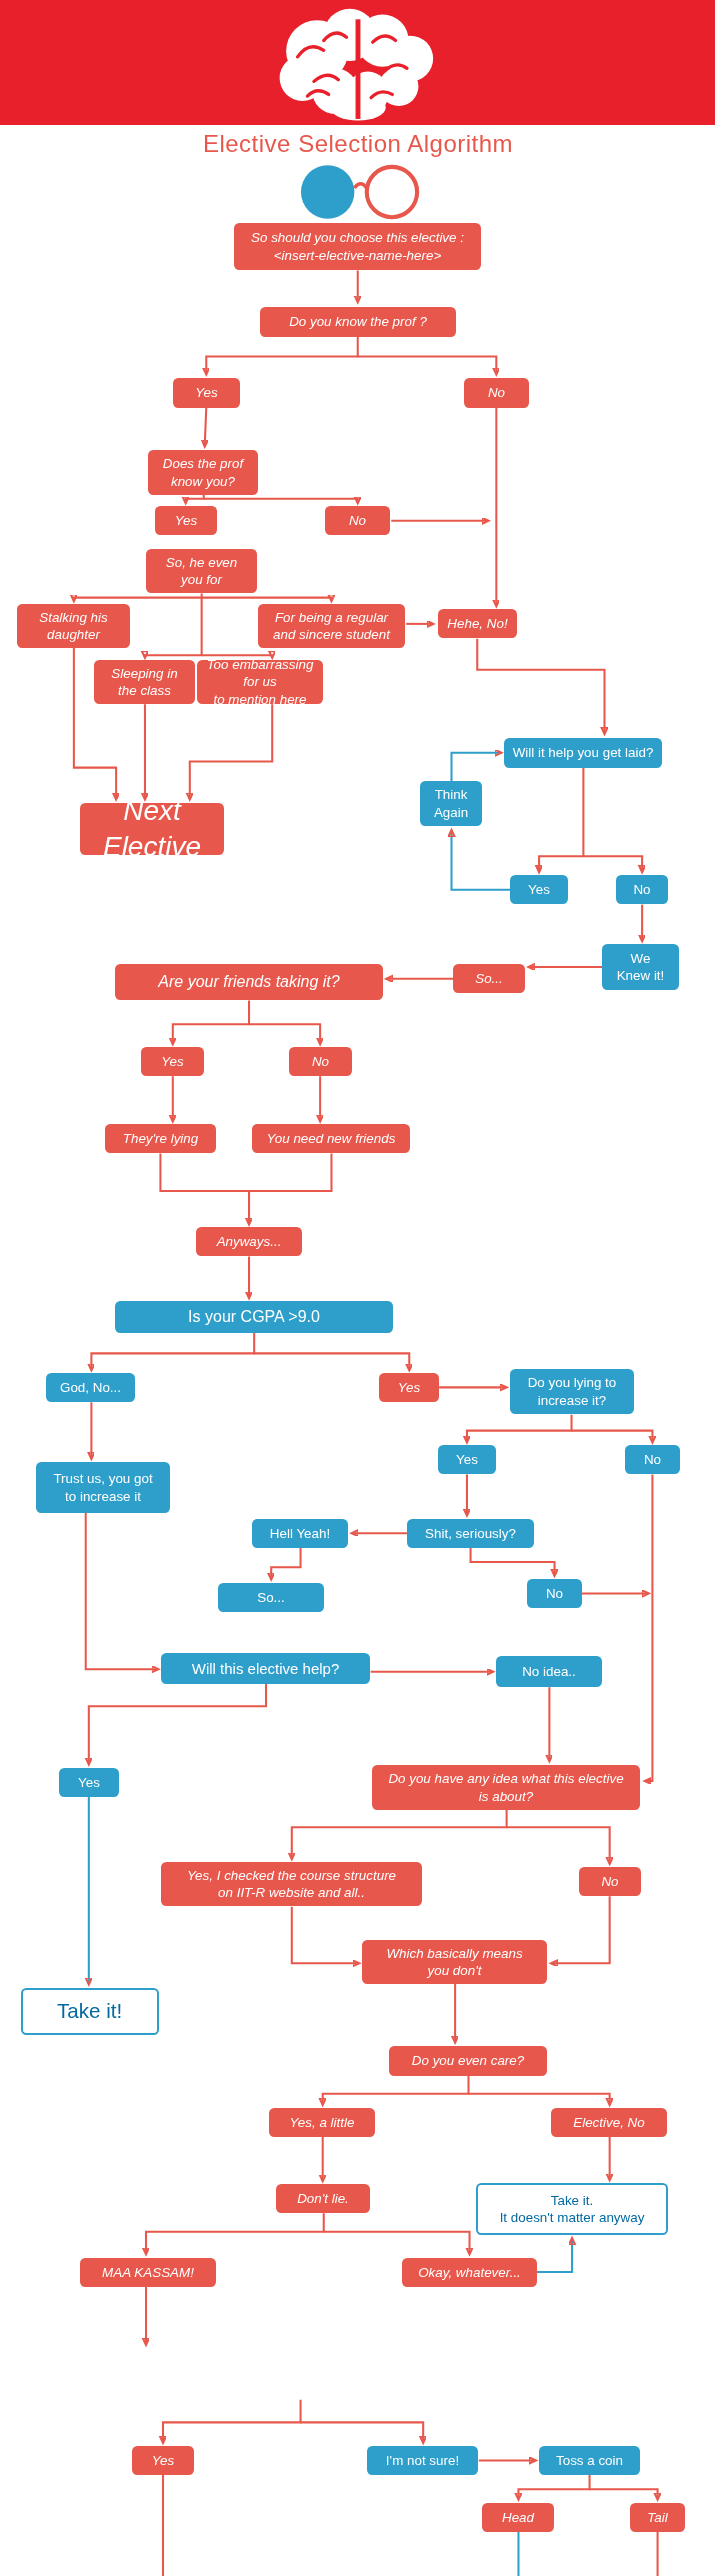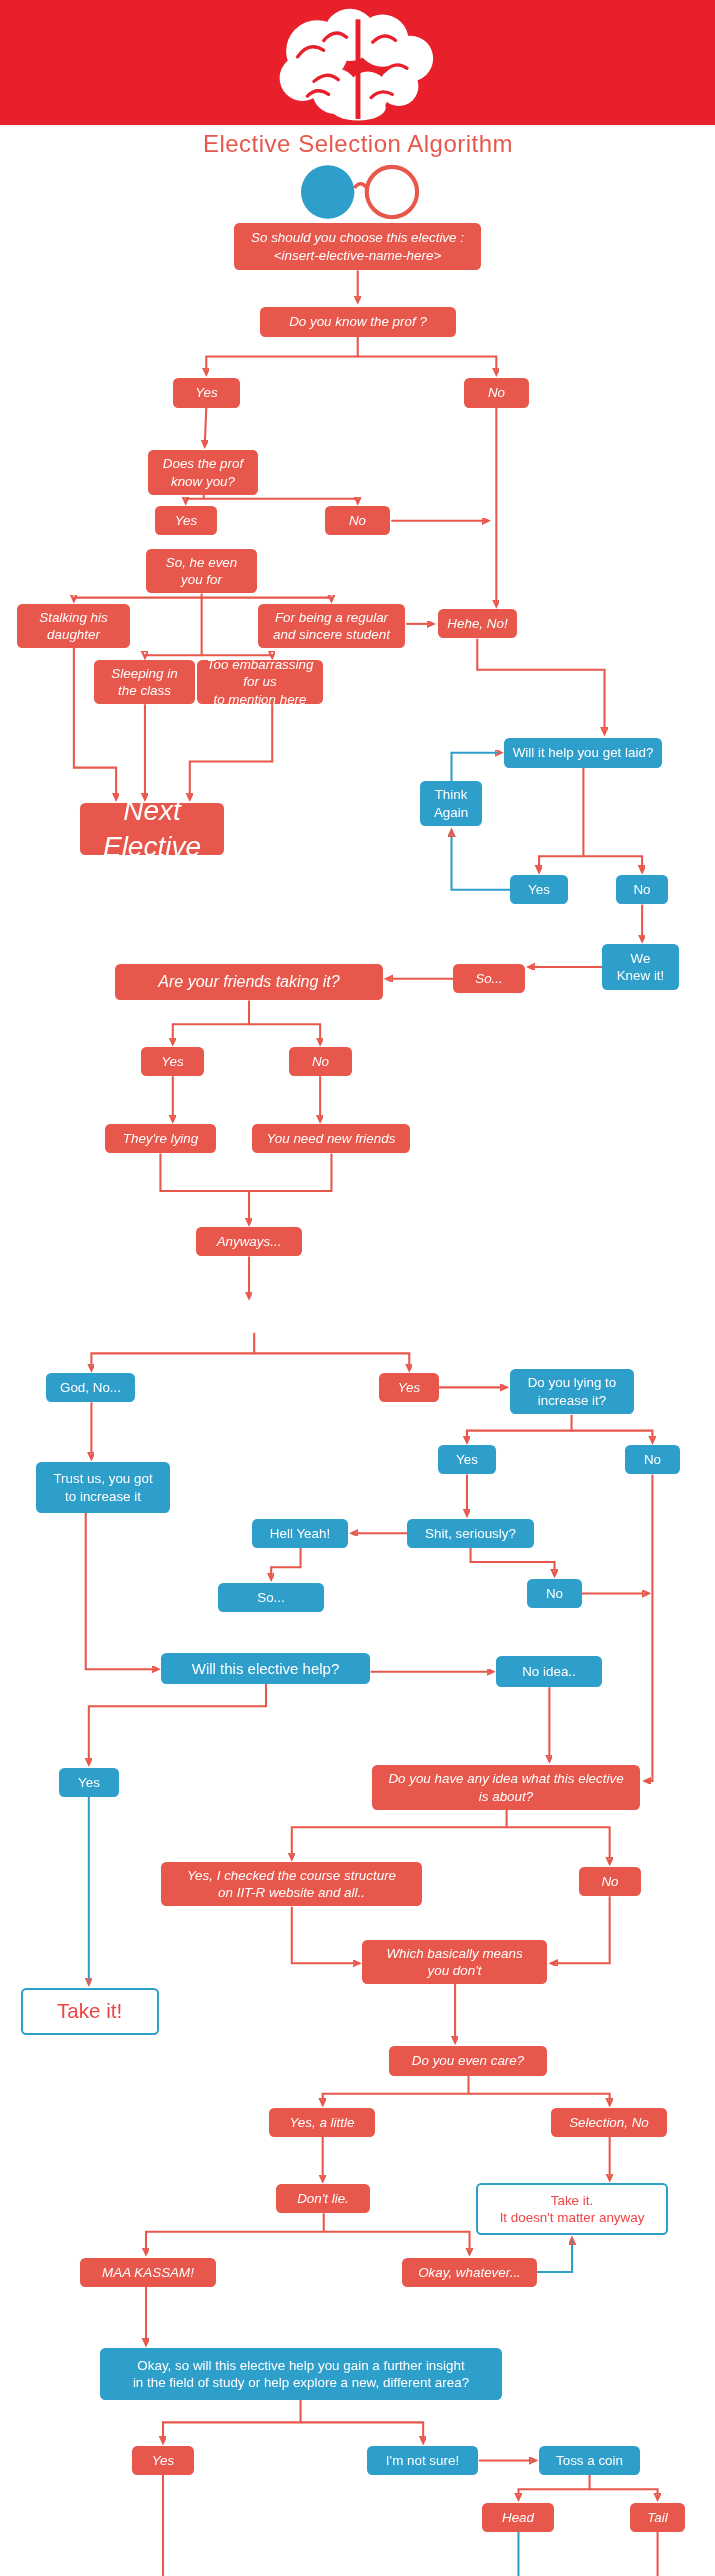--- a/index.html
+++ b/index.html
@@ -17,21 +17,21 @@
   .wires{position:absolute;left:0;top:0;width:716px;height:2716px;}
   .wires path{fill:none;stroke:#e8574b;stroke-width:4;}
   .wires path.b{stroke:#2e9fcb;}
   .n{
     position:absolute;display:flex;align-items:center;justify-content:center;
     text-align:center;border-radius:5.2px;color:#fff;font-size:13.4px;line-height:1.3;
     white-space:pre-line;padding:2.1px 6.2px;box-sizing:border-box;
   }
   .red{background:#e8574b;font-style:italic;}
   .blue{background:#2e9fcb;}
-  .outline{background:#ffffff;border:2.1px solid #2e9fcb;color:#ef4444;}
+  .outline{background:#ffffff;border:2.1px solid #2e9fcb;color:#0369a1;}
   .lg{font-size:16px;}
 </style>
 </head>
 <body>
 
 <div class="canvas">
 
   <div class="banner"></div>
   <svg class="brain" viewBox="0 0 240 150">
     <g>
@@ -172,20 +172,21 @@
   <div class="n blue" style="left:616px;top:875px;width:52px;height:29px">No</div>
   <div class="n blue" style="left:602px;top:944px;width:77px;height:46px">We
 Knew it!</div>
   <div class="n red" style="left:453px;top:964px;width:72px;height:29px">So...</div>
   <div class="n red lg" style="left:115px;top:964px;width:268px;height:36px">Are your friends taking it?</div>
   <div class="n red" style="left:141px;top:1047px;width:63px;height:29px">Yes</div>
   <div class="n red" style="left:289px;top:1047px;width:63px;height:29px">No</div>
   <div class="n red" style="left:105px;top:1124px;width:111px;height:29px">They're lying</div>
   <div class="n red" style="left:252px;top:1124px;width:158px;height:29px">You need new friends</div>
   <div class="n red" style="left:196px;top:1227px;width:106px;height:29px">Anyways...</div>
+  <div class="n blue lg" style="left:115px;top:1301px;width:278px;height:32px">Is your CGPA &gt;9.0</div>
   <div class="n blue" style="left:46px;top:1373px;width:89px;height:29px">God, No...</div>
   <div class="n red" style="left:379px;top:1373px;width:60px;height:29px">Yes</div>
   <div class="n blue" style="left:510px;top:1369px;width:124px;height:45px">Do you lying to
 increase it?</div>
   <div class="n blue" style="left:36px;top:1462px;width:134px;height:51px">Trust us, you got
 to increase it</div>
   <div class="n blue" style="left:438px;top:1445px;width:58px;height:29px">Yes</div>
   <div class="n blue" style="left:625px;top:1445px;width:55px;height:29px">No</div>
   <div class="n blue" style="left:252px;top:1519px;width:96px;height:29px">Hell Yeah!</div>
   <div class="n blue" style="left:407px;top:1519px;width:127px;height:29px">Shit, seriously?</div>
@@ -197,28 +198,26 @@
   <div class="n red" style="left:372px;top:1765px;width:268px;height:45px">Do you have any idea what this elective
 is about?</div>
   <div class="n red" style="left:161px;top:1862px;width:261px;height:44px">Yes, I checked the course structure
 on IIT-R website and all..</div>
   <div class="n red" style="left:579px;top:1867px;width:62px;height:29px">No</div>
   <div class="n red" style="left:362px;top:1940px;width:185px;height:44px">Which basically means
 you don't</div>
   <div class="n outline" style="left:20.6px;top:1988px;width:138px;height:47px;font-size:20.6px">Take it!</div>
   <div class="n red" style="left:389px;top:2046px;width:158px;height:30px">Do you even care?</div>
   <div class="n red" style="left:269px;top:2108px;width:106px;height:29px">Yes, a little</div>
-  <div class="n red" style="left:551px;top:2108px;width:116px;height:29px">Selection, No</div>
+  <div class="n red" style="left:551px;top:2108px;width:116px;height:29px">Elective, No</div>
   <div class="n red" style="left:276px;top:2184px;width:94px;height:29px">Don't lie.</div>
   <div class="n outline" style="left:476px;top:2183px;width:192px;height:52px">Take it.
 It doesn't matter anyway</div>
   <div class="n red" style="left:80px;top:2258px;width:136px;height:29px">MAA KASSAM!</div>
   <div class="n red" style="left:402px;top:2258px;width:135px;height:29px">Okay, whatever...</div>
-  <div class="n blue" style="left:100px;top:2348px;width:402px;height:52px;font-size:13.4px">Okay, so will this elective help you gain a further insight
-in the field of study or help explore a new,  different area?</div>
   <div class="n red" style="left:132px;top:2446px;width:62px;height:29px">Yes</div>
   <div class="n blue" style="left:367px;top:2446px;width:111px;height:29px">I'm not sure!</div>
   <div class="n blue" style="left:539px;top:2446px;width:101px;height:29px">Toss a coin</div>
   <div class="n red" style="left:482px;top:2503px;width:72px;height:29px">Head</div>
   <div class="n red" style="left:630px;top:2503px;width:55px;height:29px">Tail</div>
 
 </div>
 
 
 </body></html>

